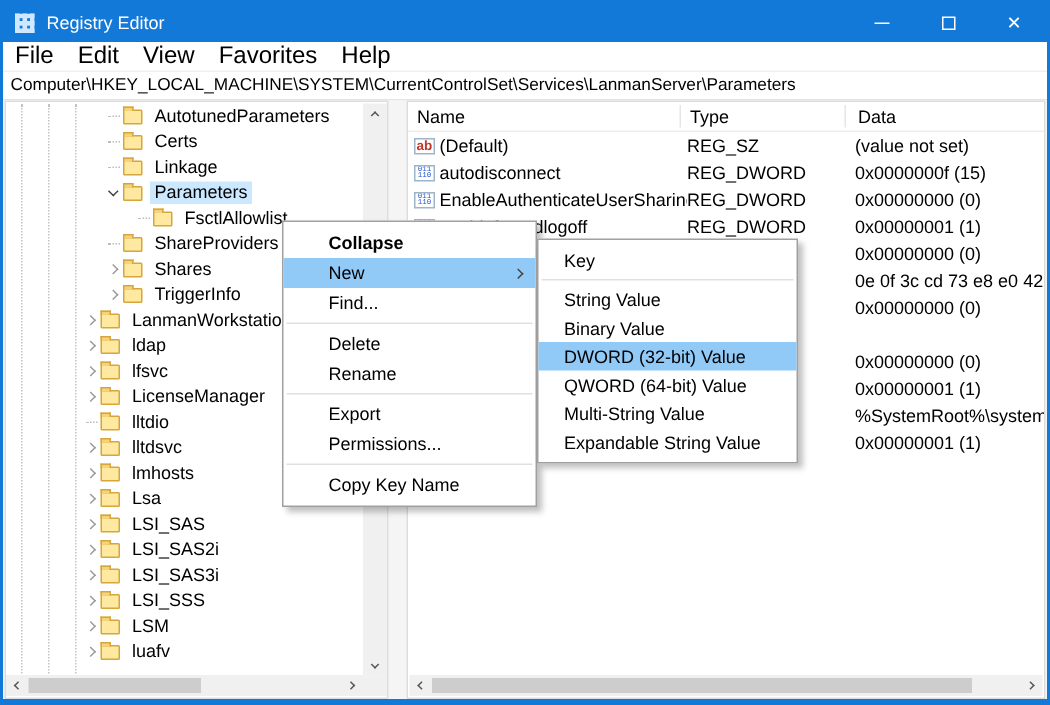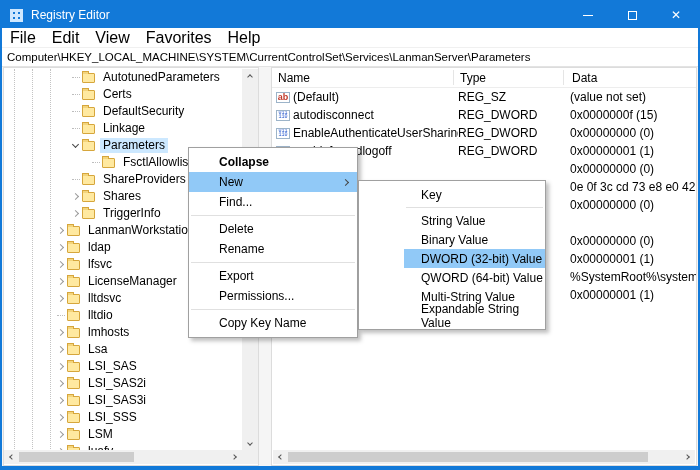--- a/index.html
+++ b/index.html
@@ -77,21 +77,21 @@
   .ic-ab { width:14px; height:11px; border:1px solid #9db4c9; color:#c0392b; font-size:9px; font-weight:bold;
            line-height:9px; text-align:center; background:#fff; }
   .ic-bin { width:14px; height:11px; border:1px solid #9db4c9; background:#fff; color:#2255cc;
             font-family:"Liberation Mono", monospace; font-size:5px; line-height:4.5px; text-align:center;
             display:flex; flex-direction:column; justify-content:center; }
 
   
   .menu { position:absolute; background:#ffffff; border:1px solid #a0a0a0;
           box-shadow:3px 3px 4px rgba(0,0,0,0.25); padding:4px 0; z-index:10; font-size:12px; }
   .ctx { left:186px; top:145px; width:170px; }
-  .sub { left:356px; top:178px; width:188px;padding-left:45px; }
+  .sub { left:356px; top:157px; width:174px; }
   .m-item { height:20px; display:flex; align-items:center; padding-left:30px; position:relative; }
   .sub .m-item { height:19px; padding-left:17px; }
   .m-bold { font-weight:bold; }
   .m-hl { background:#91c9f7; }
   .m-sep { border-top:1px solid #e0e0e0; margin:3px 2px; }
   .m-arrow { position:absolute; right:9px; width:5px; height:5px;
              border-top:1.3px solid #444; border-right:1.3px solid #444; transform:rotate(45deg); }
 </style>
 </head>
 <body>
@@ -146,27 +146,20 @@
               <span class="stub"></span>
             </span>
             <span class="fld"></span>
             <span class="lbl">Certs</span>
           </div>
         <div class="t-row lb">
             <span class="arw">
               <span class="stub"></span>
             </span>
             <span class="fld"></span>
-            <span class="lbl">DefaultSecurity</span>
-          </div>
-        <div class="t-row lb">
-            <span class="arw">
-              <span class="stub"></span>
-            </span>
-            <span class="fld"></span>
             <span class="lbl">Linkage</span>
           </div>
         <div class="t-row lb">
             <span class="arw">
               <span class="chD"></span>
             </span>
             <span class="fld"></span>
             <span class="lbl sel">Parameters</span>
           </div>
         <div class="t-row lc">
@@ -220,31 +213,31 @@
           </div>
         <div class="t-row la">
             <span class="arw">
               <span class="chR"></span>
             </span>
             <span class="fld"></span>
             <span class="lbl">LicenseManager</span>
           </div>
         <div class="t-row la">
             <span class="arw">
+              <span class="stub"></span>
+            </span>
+            <span class="fld"></span>
+            <span class="lbl">lltdio</span>
+          </div>
+        <div class="t-row la">
+            <span class="arw">
               <span class="chR"></span>
             </span>
             <span class="fld"></span>
             <span class="lbl">lltdsvc</span>
-          </div>
-        <div class="t-row la">
-            <span class="arw">
-              <span class="stub"></span>
-            </span>
-            <span class="fld"></span>
-            <span class="lbl">lltdio</span>
           </div>
         <div class="t-row la">
             <span class="arw">
               <span class="chR"></span>
             </span>
             <span class="fld"></span>
             <span class="lbl">lmhosts</span>
           </div>
         <div class="t-row la">
             <span class="arw">

